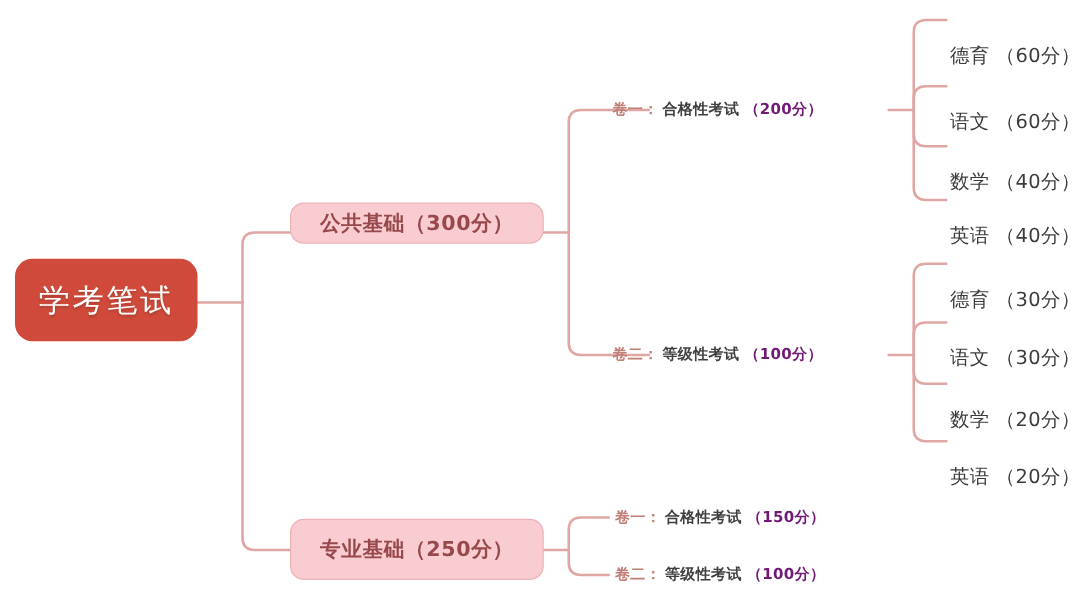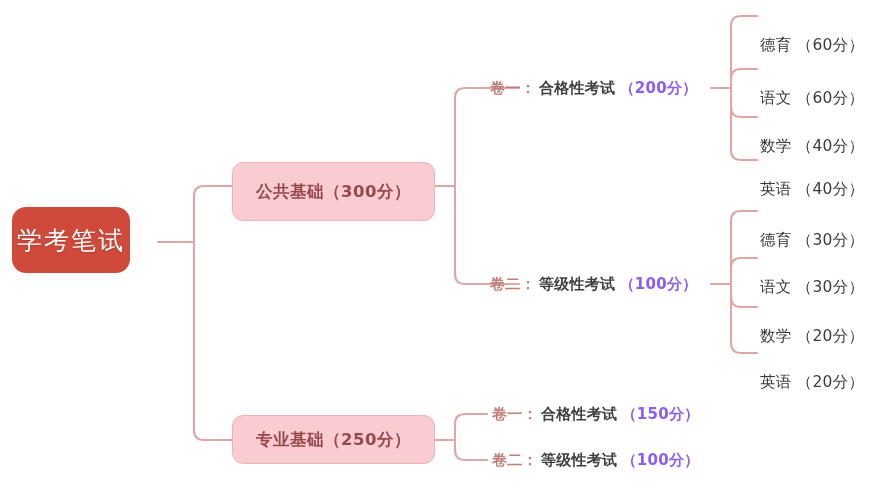--- a/index.html
+++ b/index.html
@@ -20,57 +20,57 @@
   }
   .node{
     position:absolute;
     box-sizing:border-box;
     display:flex;align-items:center;justify-content:center;
     white-space:nowrap;
   }
 
   
   .node-root{
-    left:12px;top:207px;width:118px;height:66px;
+    left:12px;top:207px;width:146px;height:66px;
     background:#cf4a3a;
     border-radius:14px;
     color:#ffffff;
     font-size:25px;
     letter-spacing:2px;
     font-weight:500;
     text-shadow:0 1px 2px rgba(0,0,0,.18);
   }
 
   
   .node-l2{
     background:#f8ccd1;
     border:1.5px solid #eeb2b8;
     border-radius:11px;
     color:#97484a;
     font-size:16.5px;
     font-weight:700;
     letter-spacing:.5px;
   }
-  .node-l2-a{ left:232px;top:162px;width:203px;height:59px; }
+  .node-l2-a{ left:232px;top:162px;width:203px;height:33px; }
   .node-l2-b{ left:232px;top:415px;width:203px;height:49px; }
 
   
   .node-l3{
     position:absolute;
     display:flex;align-items:flex-start;
     white-space:nowrap;
-    font-size:15px;
+    font-size:12px;
     font-weight:700;
     letter-spacing:.3px;
     color:#cd6a61;
     transform:translateY(-50%);
   }
   .l3-prefix{ color:#c08078; margin-right:3px; }
   .l3-name  { color:#404040; }
-  .l3-score { color:#8b5cf6; margin-left:4px; font-weight:700; }
+  .l3-score { color:#701a75; margin-left:4px; font-weight:700; }
 
   
   .node-leaf{
     position:absolute;
     display:flex;align-items:center;
     white-space:nowrap;
     font-size:15.5px;
     color:#3c3c3c;
     letter-spacing:.3px;
     transform:translateY(-50%);

